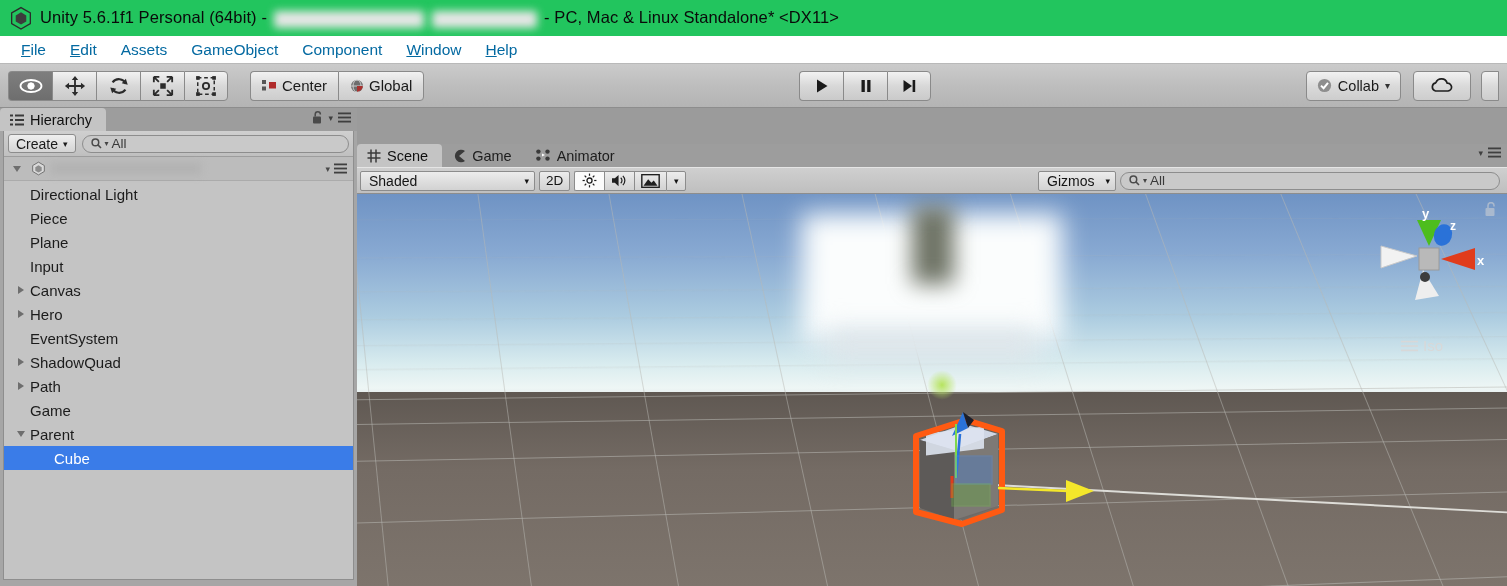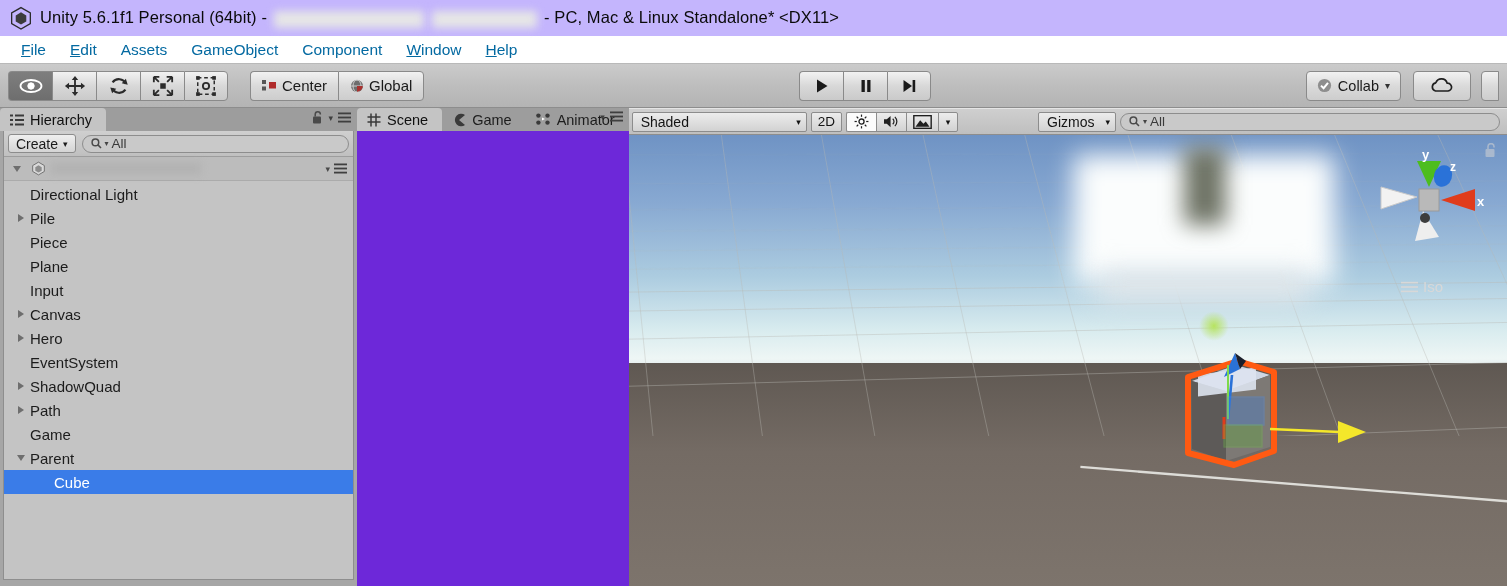--- a/index.html
+++ b/index.html
@@ -6,21 +6,21 @@
   html, body {
     width: 1507px; height: 586px;
     overflow: hidden;
     font-family: "Liberation Sans", sans-serif;
     background: #c2c2c2;
   }
 
   
   .titlebar {
     height: 36px;
-    background: #c4b5fd;
+    background: #22c55e;
     display: flex;
     align-items: center;
     padding-left: 8px;
     position: relative;
   }
   .unity-logo { width: 26px; height: 26px; flex: none; margin-right: 6px; }
   .title-text {
     font-size: 16.5px; color: #0a0a0a;
     white-space: nowrap; letter-spacing: 0.1px;
   }
@@ -225,23 +225,24 @@
   .arrow-down {
     width: 0; height: 0;
     border-top: 6px solid #6e6e6e;
     border-left: 4.5px solid transparent;
     border-right: 4.5px solid transparent;
   }
 
   
   .panel-scene {
     flex: 1;
-    display: flex; flex-direction: row;
-    background: #6d28d9;
+    display: flex; flex-direction: column;
+    background: #7f1d1d;
     position: relative;
+    margin-top: 36px;
   }
   .scene-tabrow {
     height: 23px;
     background: #9d9d9d;
     display: flex; align-items: flex-end;
     position: relative;
   }
   .scene-panel-body {
     flex: 1;
     display: flex; flex-direction: column;
@@ -509,26 +510,20 @@
             <rect x="0" y="4.6" width="13" height="1.8" fill="#3f3f3f"></rect>
             <rect x="0" y="8.7" width="13" height="1.8" fill="#3f3f3f"></rect>
           </svg>
         </div>
       </div>
 
       <div class="tree" id="hierarchy-tree">
           <div class="tree-row" style="padding-left: 8px;">
             <span class="tw"></span>
             <span>Directional Light</span>
-          </div>
-          <div class="tree-row" style="padding-left: 8px;">
-            <span class="tw">
-              <span class="arrow-right"></span>
-            </span>
-            <span>Pile</span>
           </div>
           <div class="tree-row" style="padding-left: 8px;">
             <span class="tw"></span>
             <span>Piece</span>
           </div>
           <div class="tree-row" style="padding-left: 8px;">
             <span class="tw"></span>
             <span>Plane</span>
           </div>
           <div class="tree-row" style="padding-left: 8px;">

